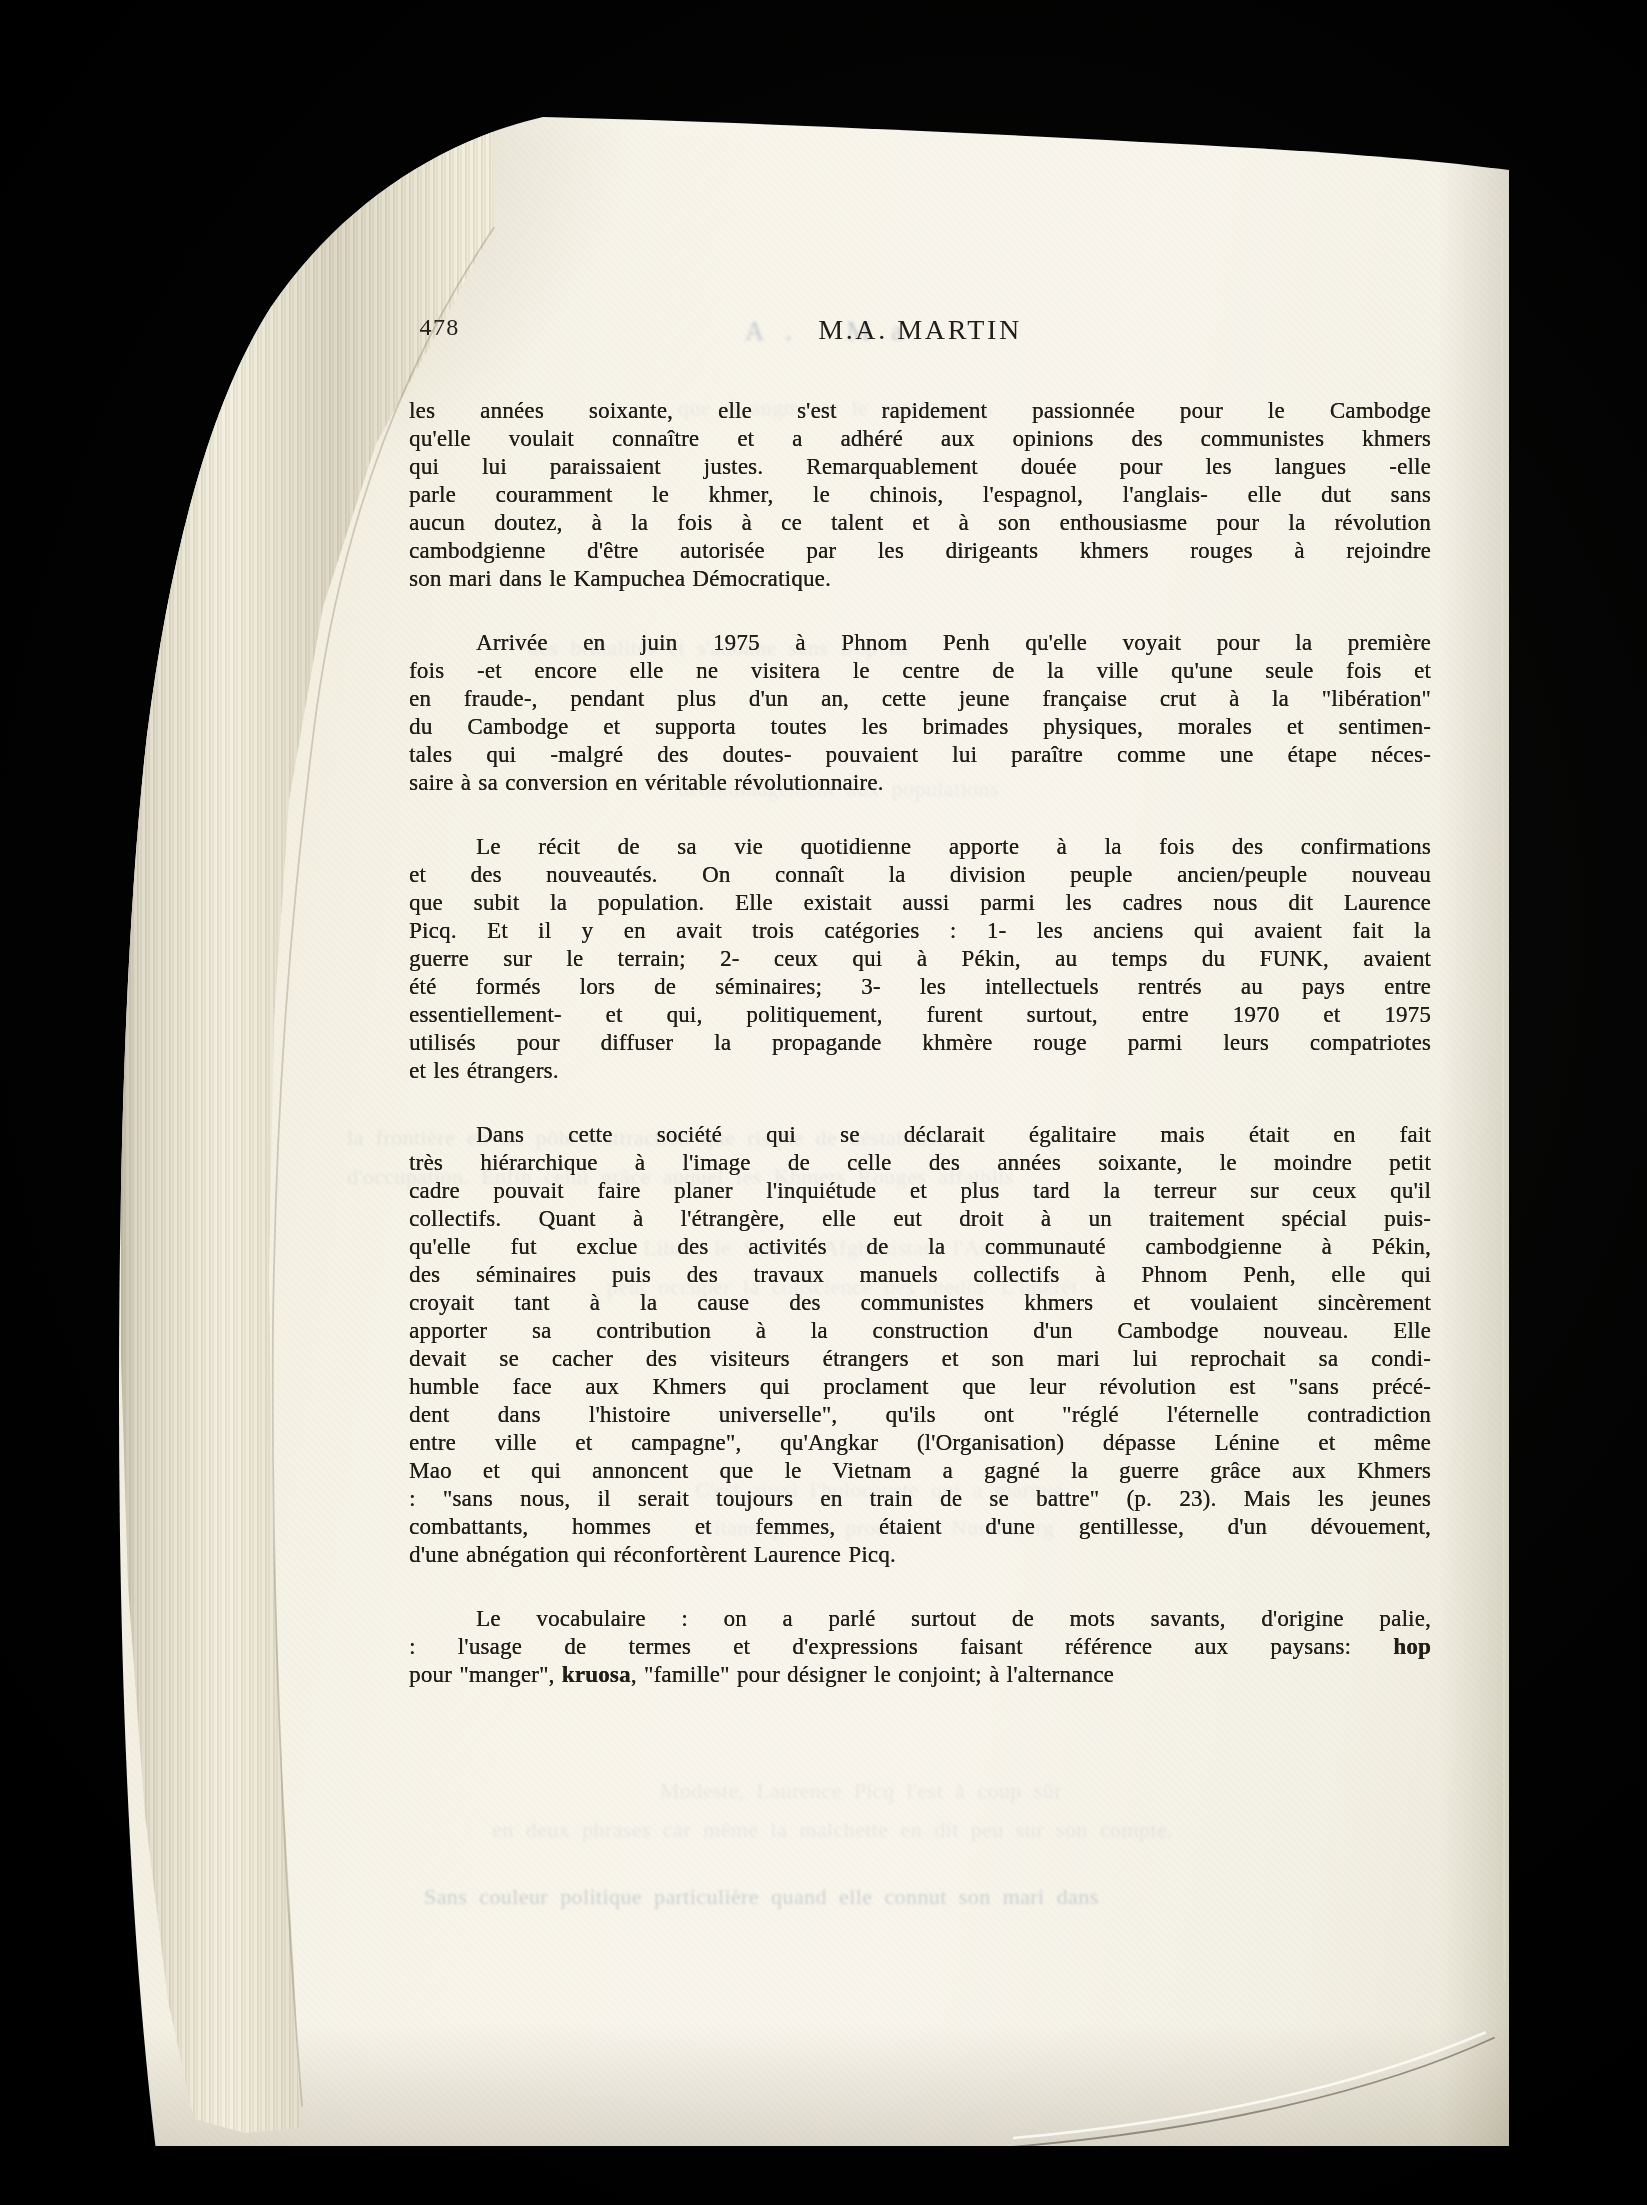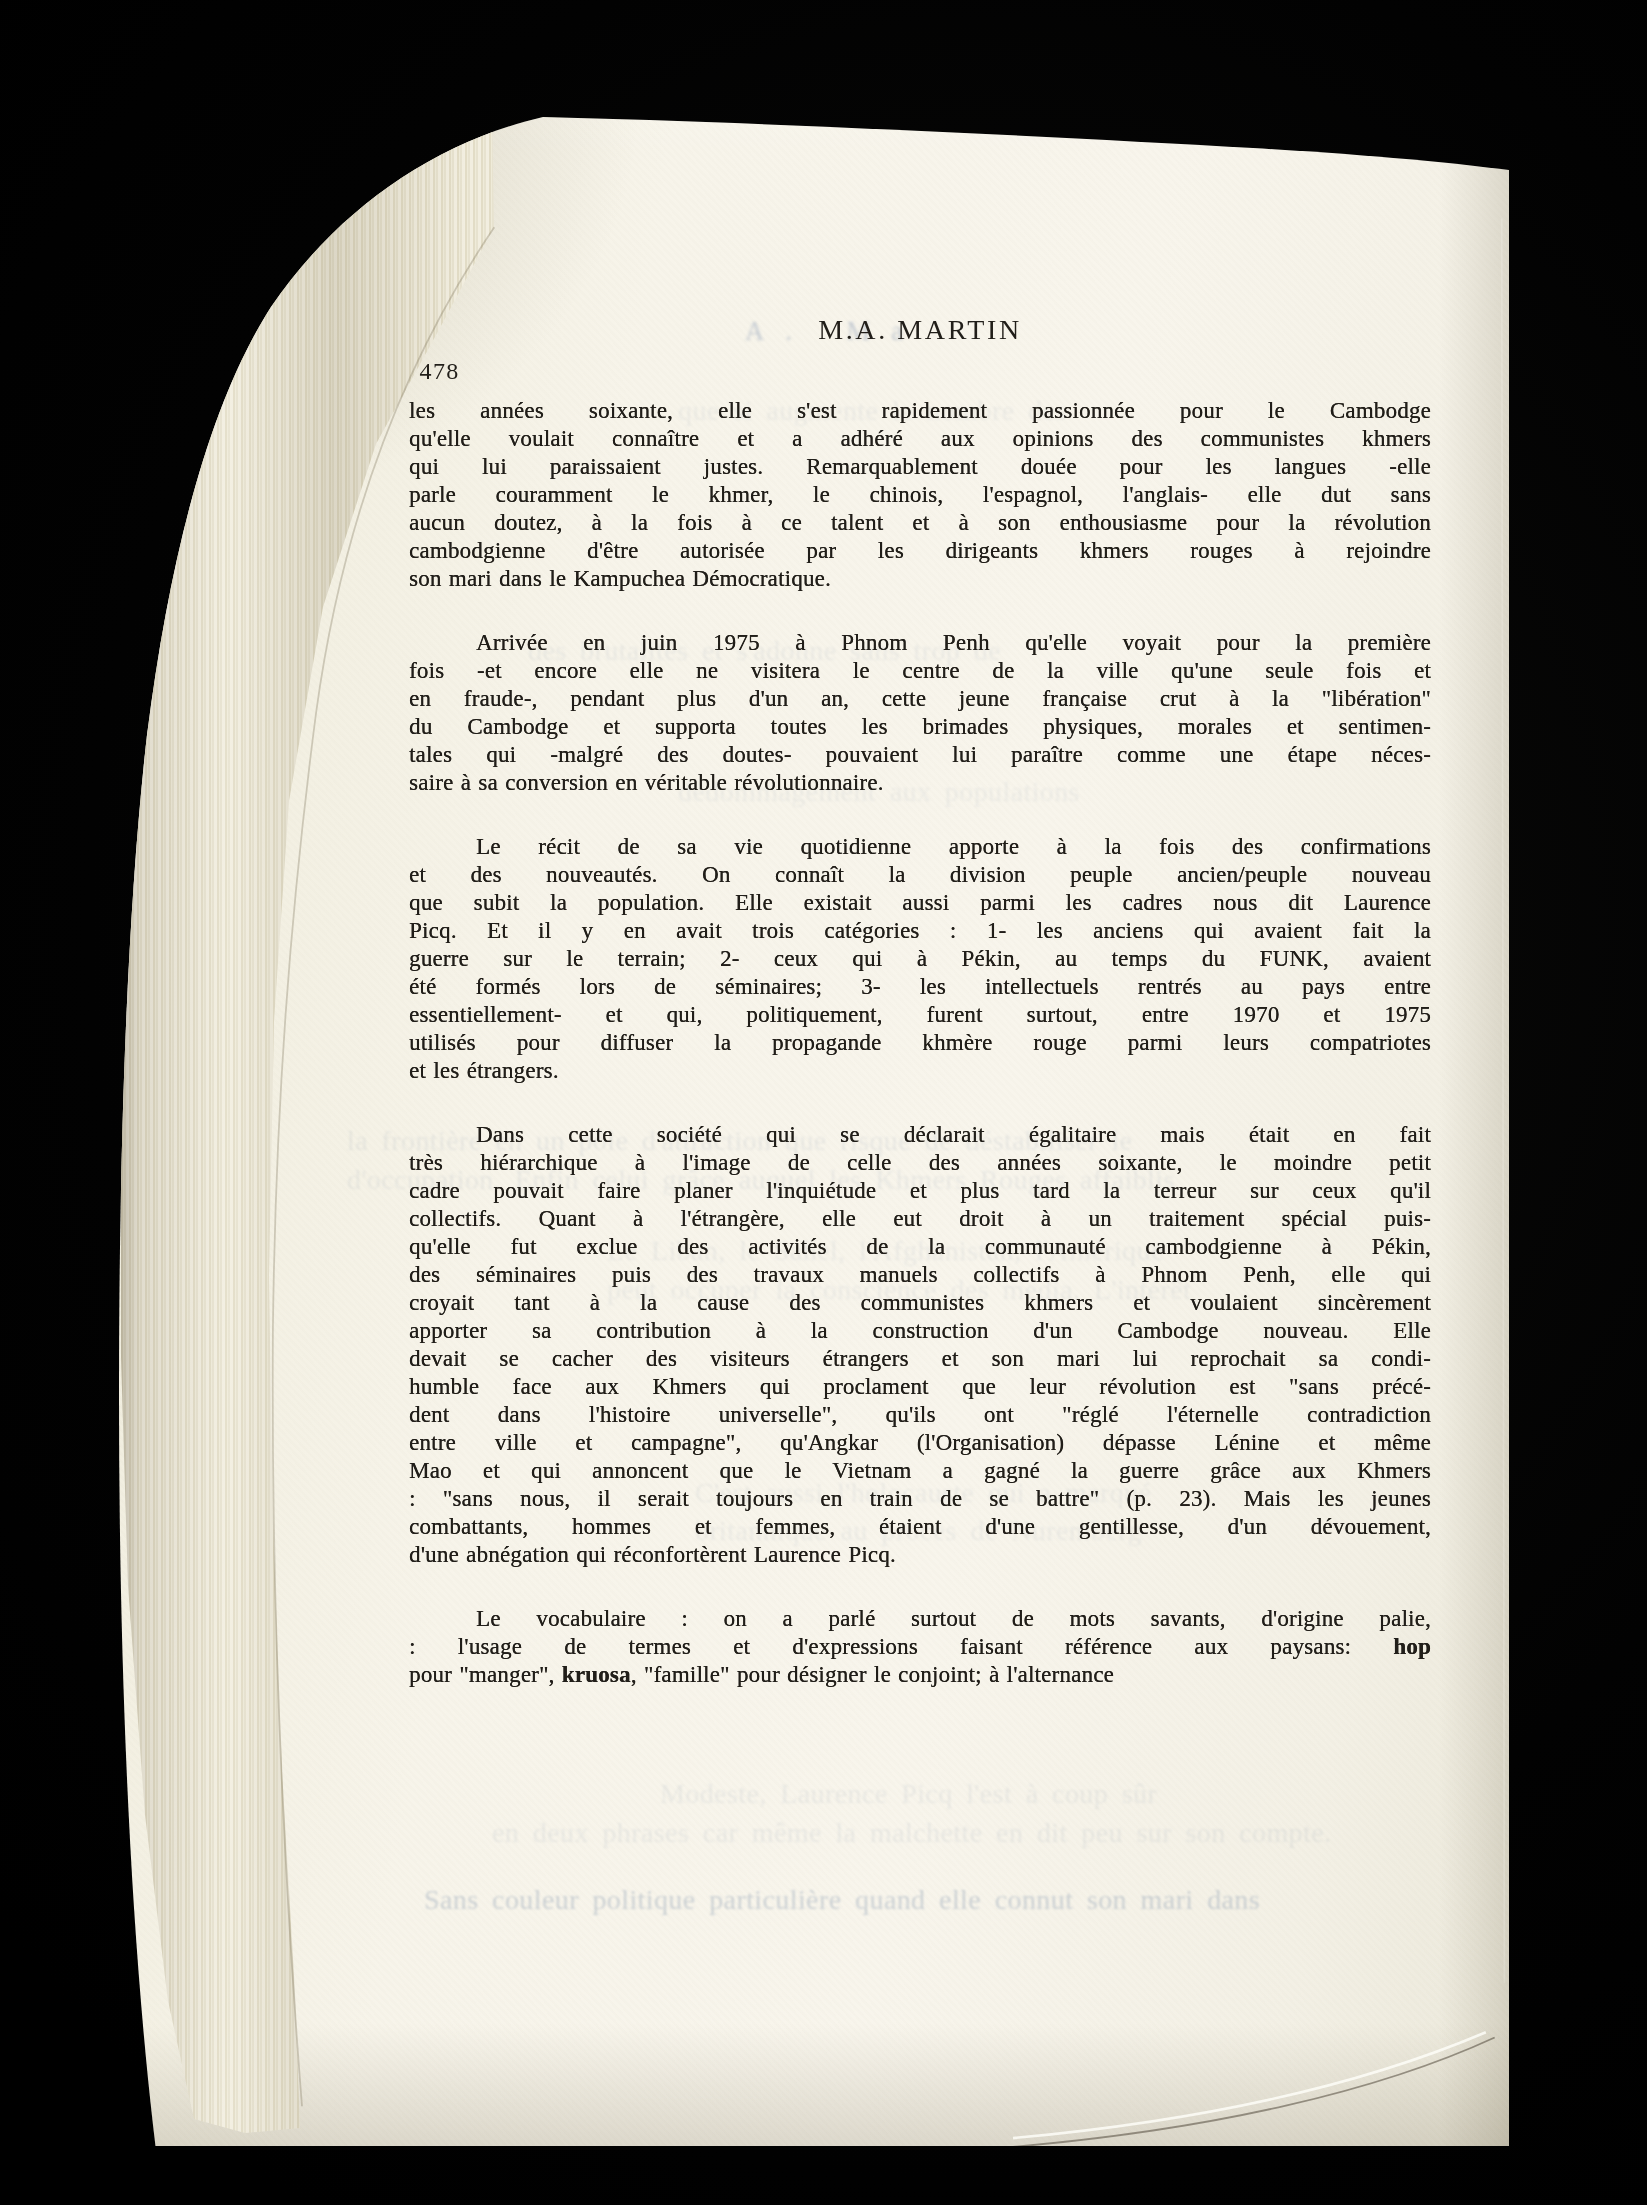--- a/index.html
+++ b/index.html
@@ -23,26 +23,26 @@
     position:absolute;inset:0;z-index:1;
     background:
       linear-gradient(90deg, rgba(70,60,40,.32) 0px, rgba(70,60,40,.10) 26.5px, rgba(255,255,248,.12) 115px, rgba(120,110,80,.18) 221px, rgba(120,110,80,0) 353px),
       repeating-linear-gradient(90deg, #e2dcc6 0 1.8px, #efebd9 1.8px 3.5px, #e7e2cf 3.5px 5.3px, #f2eee0 5.3px 8px);
     clip-path: polygon(379px 21px, 281px 46px, 198px 108px, 141px 189px, 90px 291px, 55px 441px, 30px 618px, 14px 838px, 8px 1059px, 8px 1262px, 15px 1491px, 32px 1720px, 55px 1906px, 81px 2024px, 132px 2038px, 187px 2033px, 182px 1897px, 169px 1676px, 160px 1429px, 156px 1182px, 161px 926px, 176px 706px, 210px 512px, 263px 349px, 328px 231px, 381px 132px);
   }
   .edges{position:absolute;inset:0;z-index:3;pointer-events:none;}
   .ghost-layer{position:absolute;inset:0;z-index:1;}
   .ghost{
     position:absolute;color:#7e8fa6;filter:blur(1px);
-    font-size:28px;white-space:nowrap;word-spacing:6.2px;letter-spacing:0.4px;
+    font-size:22px;white-space:nowrap;word-spacing:6.2px;letter-spacing:0.4px;
   }
   .ghost.head{font-size:26.5px;letter-spacing:21px;filter:blur(1.8px);}
   .content{position:absolute;left:296px;top:0;width:1022px;z-index:2;color:#211e19;}
   .headrow{position:absolute;top:219px;left:0;width:100%;height:35px;}
-  .pagenum{position:absolute;left:10.6px;top:0;font-size:24px;letter-spacing:1.3px;margin-top:44px;}
+  .pagenum{position:absolute;left:10.6px;top:0;font-size:24px;letter-spacing:1.3px;}
   .runhead{position:absolute;left:0;right:0;top:0;text-align:center;font-size:28px;letter-spacing:2.6px;}
   .bodytext{
     position:absolute;top:302px;left:0;width:100%;
     font-size:23px;line-height:28px;letter-spacing:0.2px;word-spacing:1.3px;
   }
   .para + .para{margin-top:36px;}
   .ln{
     text-align:justify;text-align-last:justify;
     height:28px;overflow:hidden;
     text-shadow:0.2px 0 0 currentColor;

